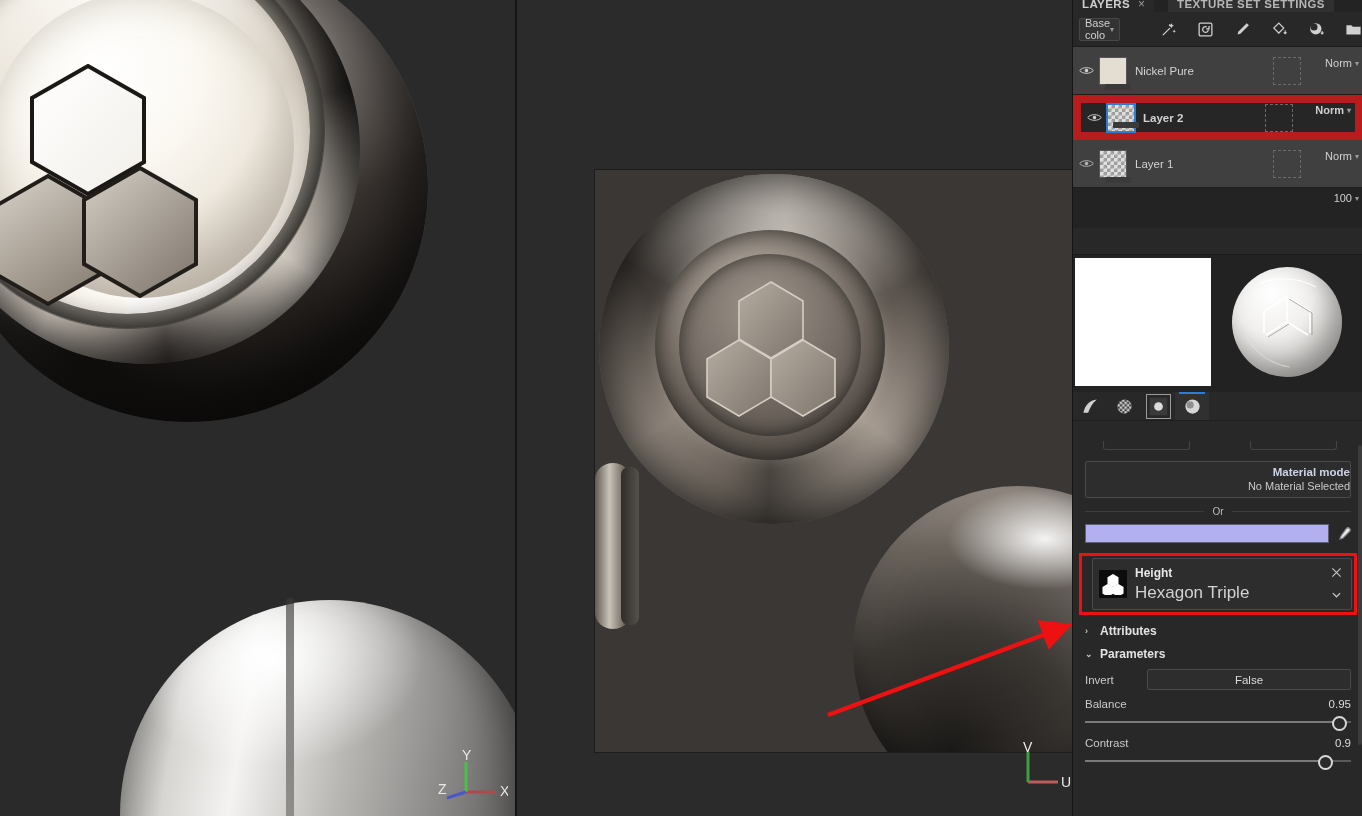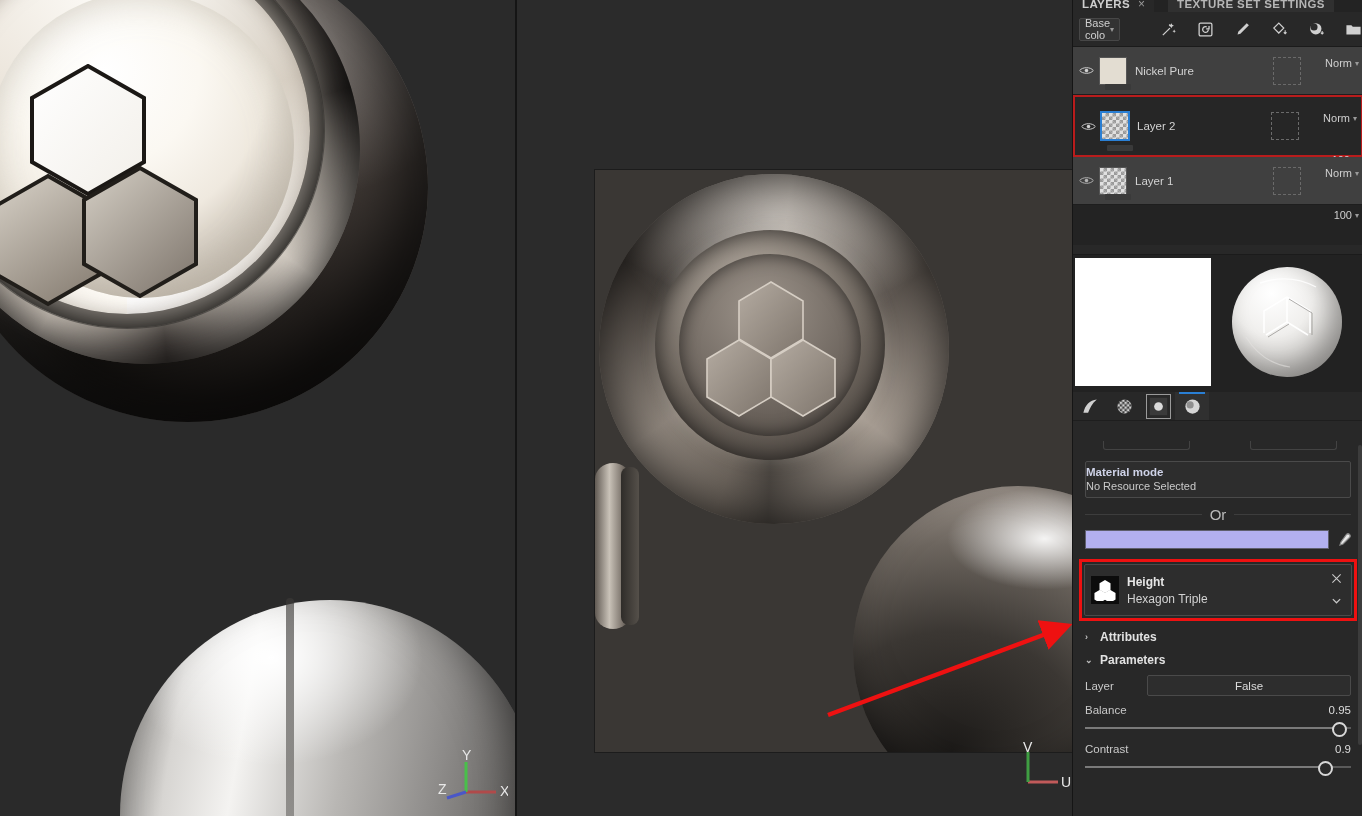--- a/index.html
+++ b/index.html
@@ -83,21 +83,21 @@
   .tab .x{margin-left:8px;font-size:12px;color:#9a9a9a;font-weight:normal;}
 
   .lay-tools{height:34px;display:flex;align-items:center;padding:0 6px;gap:20px;background:#282828;}
   .blend-sel{width:72px;height:21px;background:#333;border:1px solid #474747;border-radius:2px;color:#cfcfcf;
     font-size:11px;display:flex;align-items:center;padding:0 5px;justify-content:space-between;}
   .ticon{width:26px;height:26px;display:flex;align-items:center;justify-content:center;border-radius:2px;}
   .ticon svg{width:17px;height:17px;}
 
   .lay-list{background:#232323;border-top:1px solid #1b1b1b;}
   .lrow{position:relative;height:47px;display:flex;align-items:center;border-bottom:1px solid #1e1e1e;background:#404040;}
-  .lrow.sel{background:#262626;border:2px solid #b91c1c;height:62px;box-sizing:border-box;}
+  .lrow.sel{background:#262626;border:8px solid #b91c1c;height:45px;box-sizing:border-box;font-weight:bold;}
   .eye{width:26px;display:flex;align-items:center;justify-content:center;}
   .eye svg{width:15px;height:11px;}
   .thumb{width:26px;height:26px;border:1px solid #565656;flex:none;}
   .thumb.solid{background:#e3ddd2;}
   .thumb.checker{background-image:
       linear-gradient(45deg,#9a9a9a 25%,transparent 25%,transparent 75%,#9a9a9a 75%),
       linear-gradient(45deg,#9a9a9a 25%,transparent 25%,transparent 75%,#9a9a9a 75%);
     background-size:7px 7px;background-position:0 0,3.5px 3.5px;background-color:#e0e0e0;}
   .thumb.sel-thumb{border:1px solid #2a7fd4;outline:1px solid #2a7fd4;}
   .lname{margin-left:8px;font-size:11.5px;color:#d2d2d2;flex:1;}
@@ -126,38 +126,38 @@
   .chtab{width:34px;height:28px;display:flex;align-items:center;justify-content:center;position:relative;}
   .chtab svg{width:19px;height:19px;}
   .chtab.act{background:#303030;}
   .chtab.act:before{content:"";position:absolute;left:4px;right:4px;top:0;height:2px;background:#2a7fd4;}
   .chtab.boxed svg{outline:1px solid #9a9a9a;padding:2px;}
 
   .scrollpane{position:absolute;left:0;top:186px;width:290px;height:376px;overflow:hidden;}
   .cutrow{height:14px;display:flex;gap:60px;padding-left:30px;opacity:.55;}
   .cutpill{width:85px;height:8px;border:1px solid #5a5a5a;border-top:0;border-radius:0 0 3px 3px;}
 
-  .mbtn{margin:6px 12px 0 12px;border:1px solid #4a4a4a;border-radius:2px;background:#2d2d2d;text-align:left;padding:4px 0 5px;}
+  .mbtn{margin:6px 12px 0 12px;border:1px solid #4a4a4a;border-radius:2px;background:#2d2d2d;text-align:right;padding:4px 0 5px;}
   .mbtn .ttl{font-size:11.5px;font-weight:bold;color:#cfd3e8;}
   .mbtn .sub{font-size:11px;color:#cacaca;margin-top:2px;}
   .orrow{display:flex;align-items:center;gap:8px;margin:8px 12px 0;}
   .orrow .ln{flex:1;height:1px;background:#3d3d3d;}
-  .orrow .or{font-size:15px;color:#bbb;}
+  .orrow .or{font-size:10px;color:#bbb;}
   .swrow{display:flex;align-items:center;gap:7px;margin:7px 12px 0;}
   .swatch{flex:1;height:17px;border:1px solid #5f5f6e;}
   .pick{width:15px;height:15px;display:flex;align-items:center;justify-content:center;}
   .pick svg{width:14px;height:14px;}
 
   .redbox{margin:10px 6px 0;border:3px solid #ee1111;padding:2px;}
-  .resrow{border:1px solid #4a4a4a;border-radius:2px;background:#2d2d2d;display:flex;align-items:center;padding:5px 6px;}
+  .resrow{border:1px solid #4a4a4a;border-radius:2px;background:#2d2d2d;display:flex;align-items:center;padding:5px 6px;margin-left:8px;}
   .resthumb{width:28px;height:28px;background:#0c0c0c;flex:none;display:flex;align-items:center;justify-content:center;}
   .resthumb svg{width:22px;height:22px;}
   .restext{flex:1;margin-left:8px;}
   .restext .r1{font-size:12px;font-weight:bold;color:#e6e6e6;}
-  .restext .r2{font-size:12px;color:#d2d2d2;margin-top:3px;}
+  .restext .r2{font-size:17px;color:#d2d2d2;margin-top:3px;}
   .resbtns{display:flex;flex-direction:column;align-items:center;gap:4px;width:18px;color:#b6b6b6;}
   .resbtns svg{width:11px;height:11px;}
 
   .sect{display:flex;align-items:center;gap:7px;margin:9px 12px 0;font-size:12px;font-weight:bold;color:#e2e2e2;}
   .sect .ar{font-size:9px;color:#c0c0c0;width:8px;}
   .prow{display:flex;align-items:center;margin:8px 12px 0;}
   .plabel{width:62px;font-size:11.5px;color:#c9c9c9;}
   .pbtn{flex:1;height:19px;border:1px solid #4a4a4a;border-radius:2px;background:#2d2d2d;display:flex;align-items:center;justify-content:center;font-size:11.5px;color:#dcdcdc;}
   .pval{flex:1;text-align:right;font-size:11.5px;color:#dcdcdc;}
   .sldwrap{margin:5px 12px 0;height:14px;position:relative;}
@@ -466,21 +466,21 @@
       </div>
 
       <div class="scrollpane">
         <div class="cutrow">
           <div class="cutpill"></div>
           <div class="cutpill"></div>
         </div>
 
         <div class="mbtn">
           <div class="ttl">Material mode</div>
-          <div class="sub">No Resource Selected</div>
+          <div class="sub">No Material Selected</div>
         </div>
 
         <div class="orrow">
           <div class="ln"></div>
           <div class="or">Or</div>
           <div class="ln"></div>
         </div>
 
 
         <div class="swrow">
@@ -524,21 +524,21 @@
           <span class="ar">›</span>
           <span>Attributes</span>
         </div>
 
         <div class="sect">
           <span class="ar">⌄</span>
           <span>Parameters</span>
         </div>
 
         <div class="prow">
-          <div class="plabel">Layer</div>
+          <div class="plabel">Invert</div>
           <div class="pbtn">False</div>
         </div>
 
         <div class="prow">
           <div class="plabel">Balance</div>
           <div class="pval">0.95</div>
         </div>
         <div class="sldwrap">
           <div class="sldtrack"></div>
           <div class="sldfill" id="fillB" style="width: 95%;"></div>

